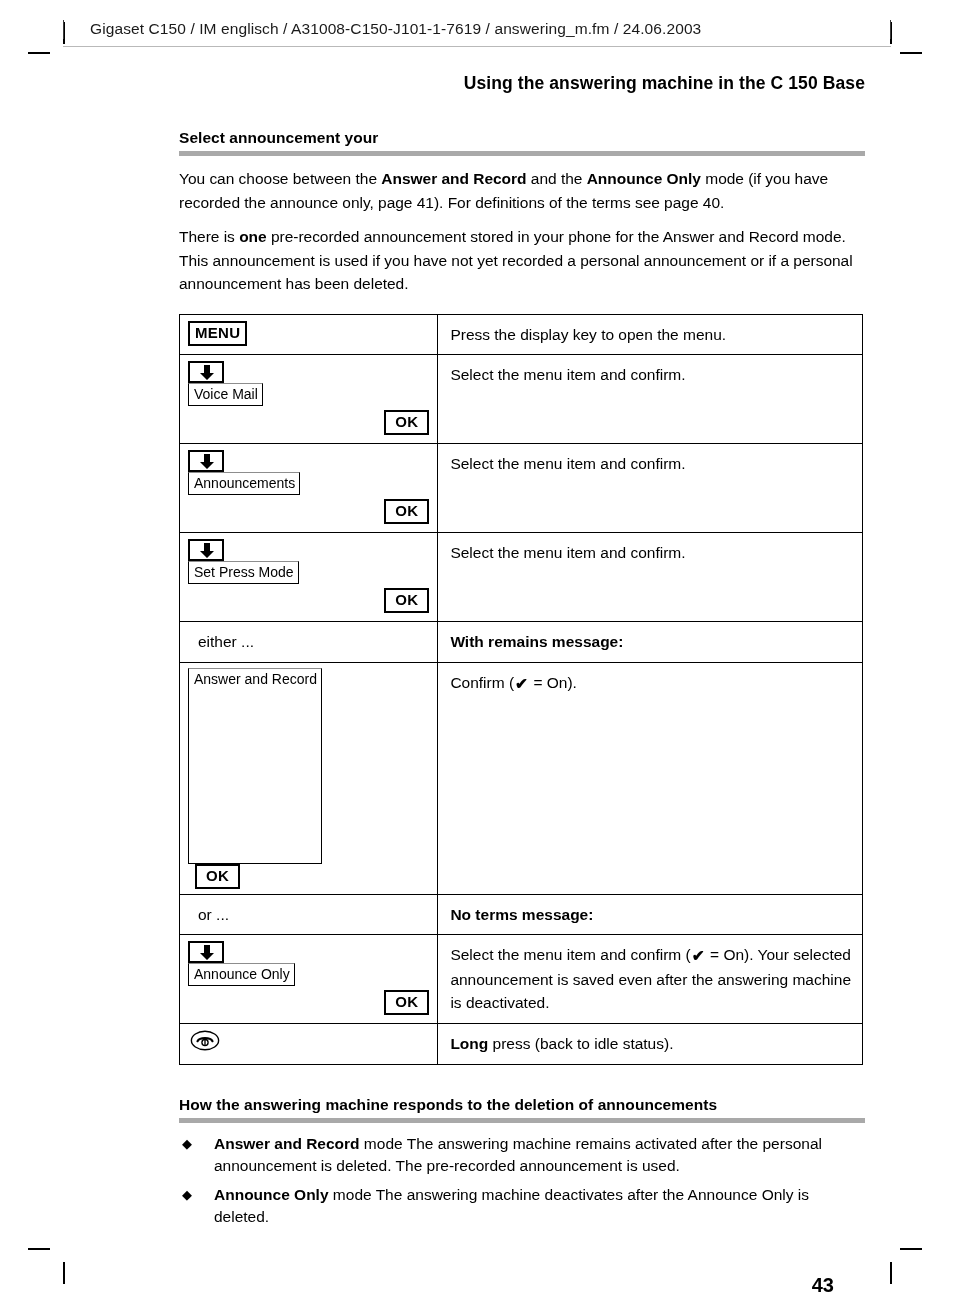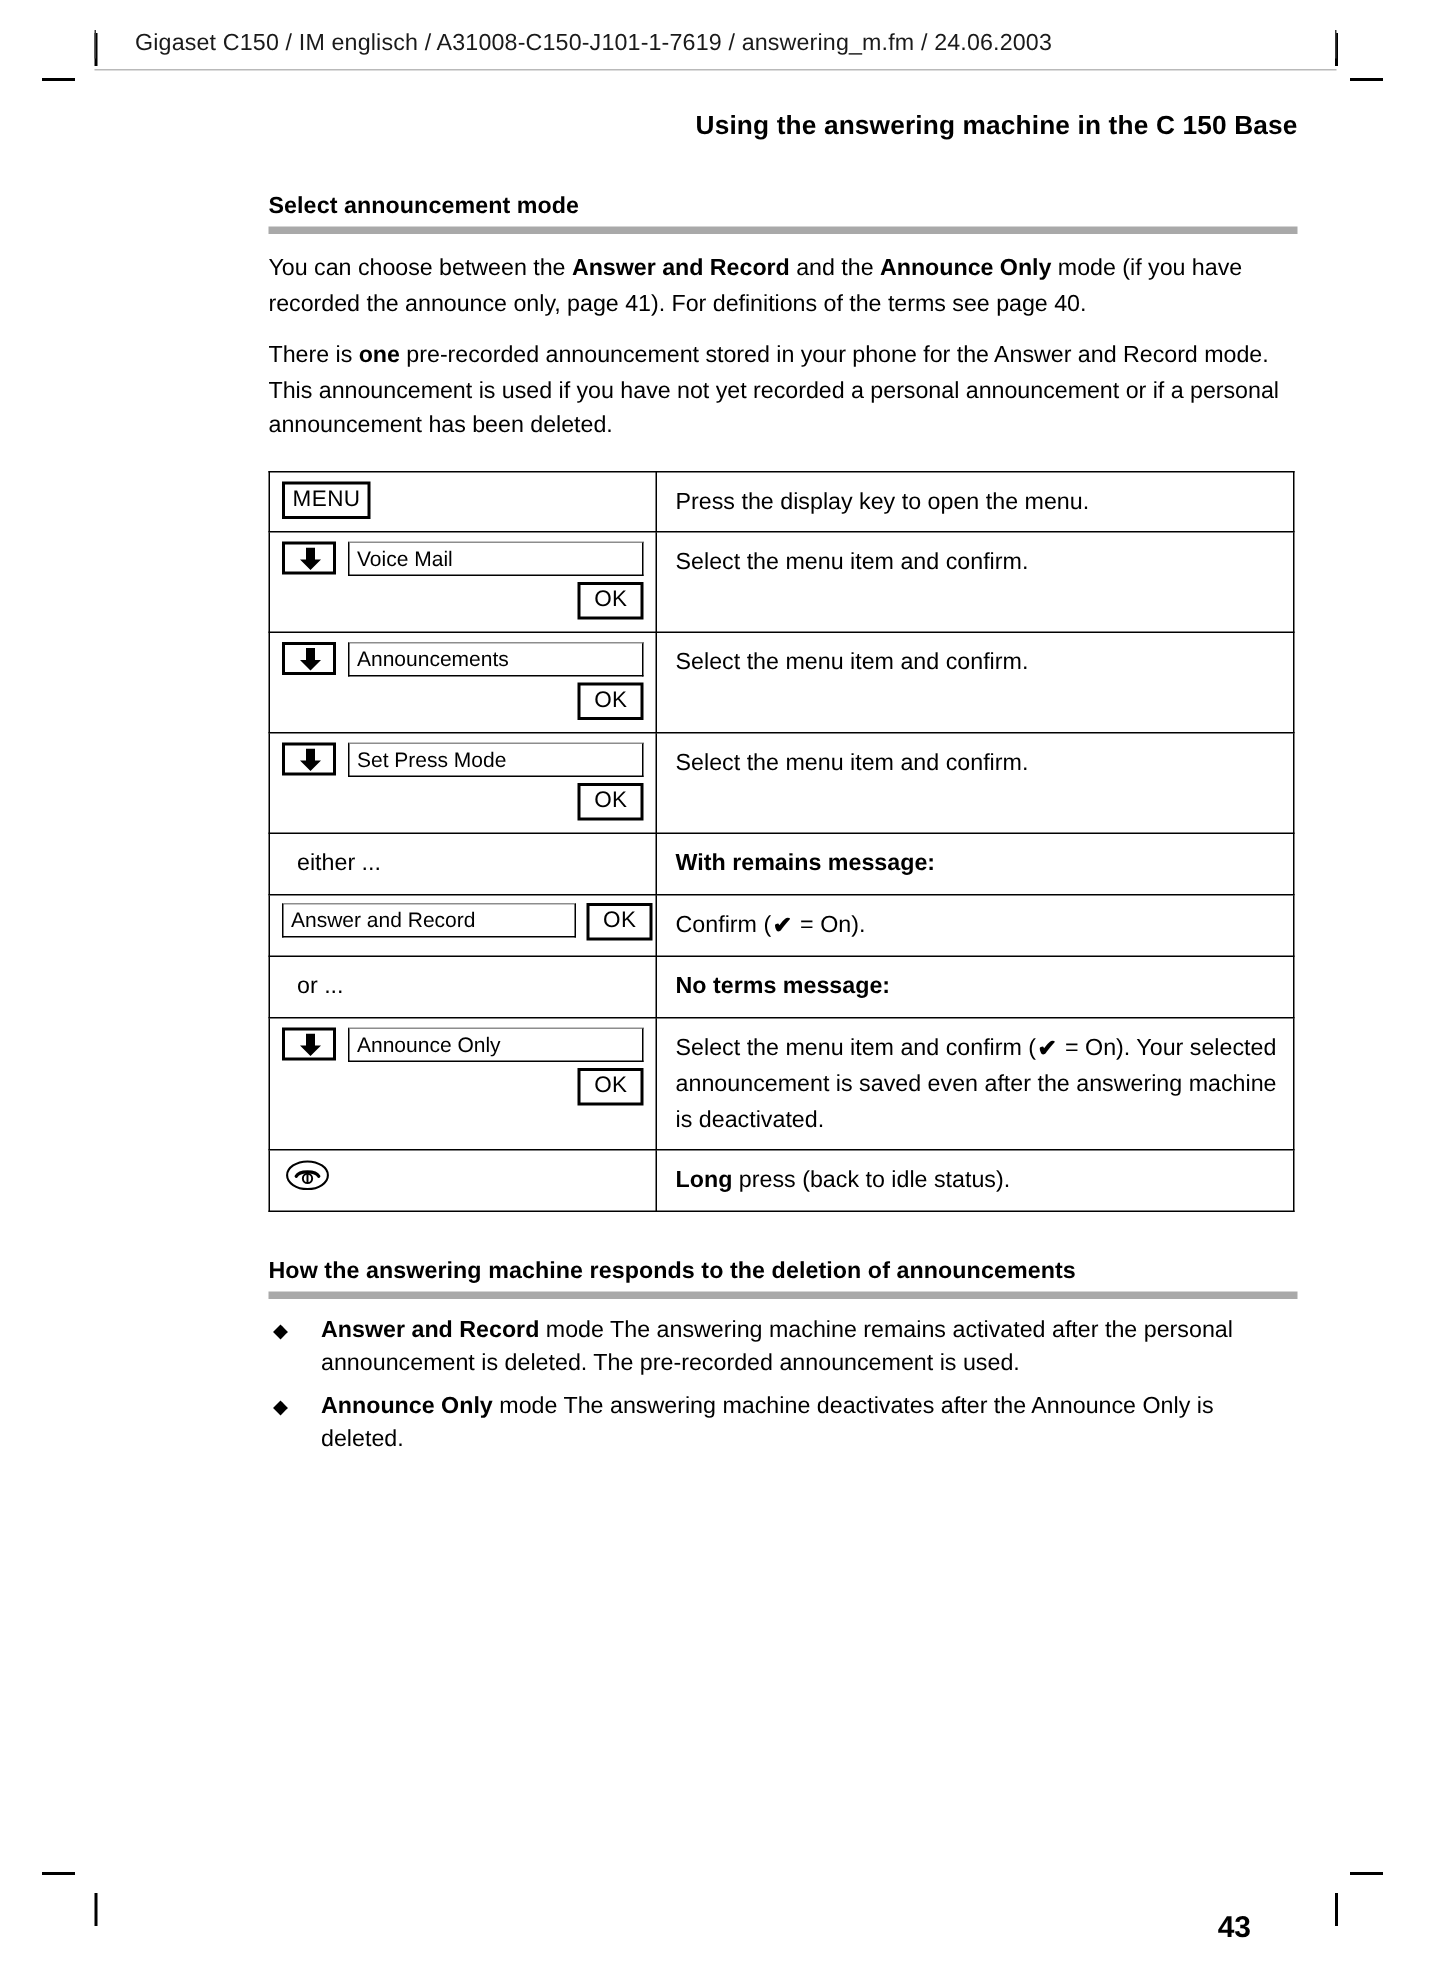--- a/index.html
+++ b/index.html
@@ -119,33 +119,34 @@
     padding: 8px 10px 8px 12px;
     font-size: 15.5px;
     line-height: 23.5px;
   }
   .cell-right b { font-weight: bold; }
 
   
   .row-flex {
     display: flex;
     align-items: flex-start;
+    flex-direction: column;
   }
   .row-right {
     display: flex;
     justify-content: flex-end;
     margin-top: 4px;
   }
 
   .softkey {
     display: inline-block;
     border: 2px solid #000;
     background: #fff;
     font-size: 14.5px;
-    font-weight: normal;
+    font-weight: bold;
     line-height: 16px;
     padding: 2px 5px 3px 5px;
     letter-spacing: 0.3px;
   }
   .softkey.menu {
     font-size: 15px;
     padding: 2px 5px 3px 5px;
   }
   .softkey.ok {
     font-size: 15px;
@@ -252,21 +253,21 @@
     <div class="runhead-tick" style="left:63px;"></div>
     <div class="runhead-tick" style="left:890px;"></div>
     <div class="runhead-text">Gigaset C150 / IM englisch / A31008-C150-J101-1-7619 / answering_m.fm / 24.06.2003</div>
     <div class="runhead-bar"></div>
   </div>
 
   <div class="content">
 
     <h1 class="chapter-title">Using the answering machine in the C 150 Base</h1>
 
-    <h2 class="section-head">Select announcement mode</h2>
+    <h2 class="section-head">Select announcement your</h2>
     <div class="head-rule"></div>
 
     <p class="body">
       <span>You can choose between the </span><b>Answer and Record</b><span> and the </span><b>Announce Only</b><span> mode (if you have recorded the announce only, page 41). For definitions of the terms see page 40.</span>
     </p>
 
     <p class="body">
       <span>There is </span><b>one</b><span> pre-recorded announcement stored in your phone for the Answer and Record mode. This announcement is used if you have not yet recorded a personal announcement or if a personal announcement has been deleted.</span>
     </p>
 

